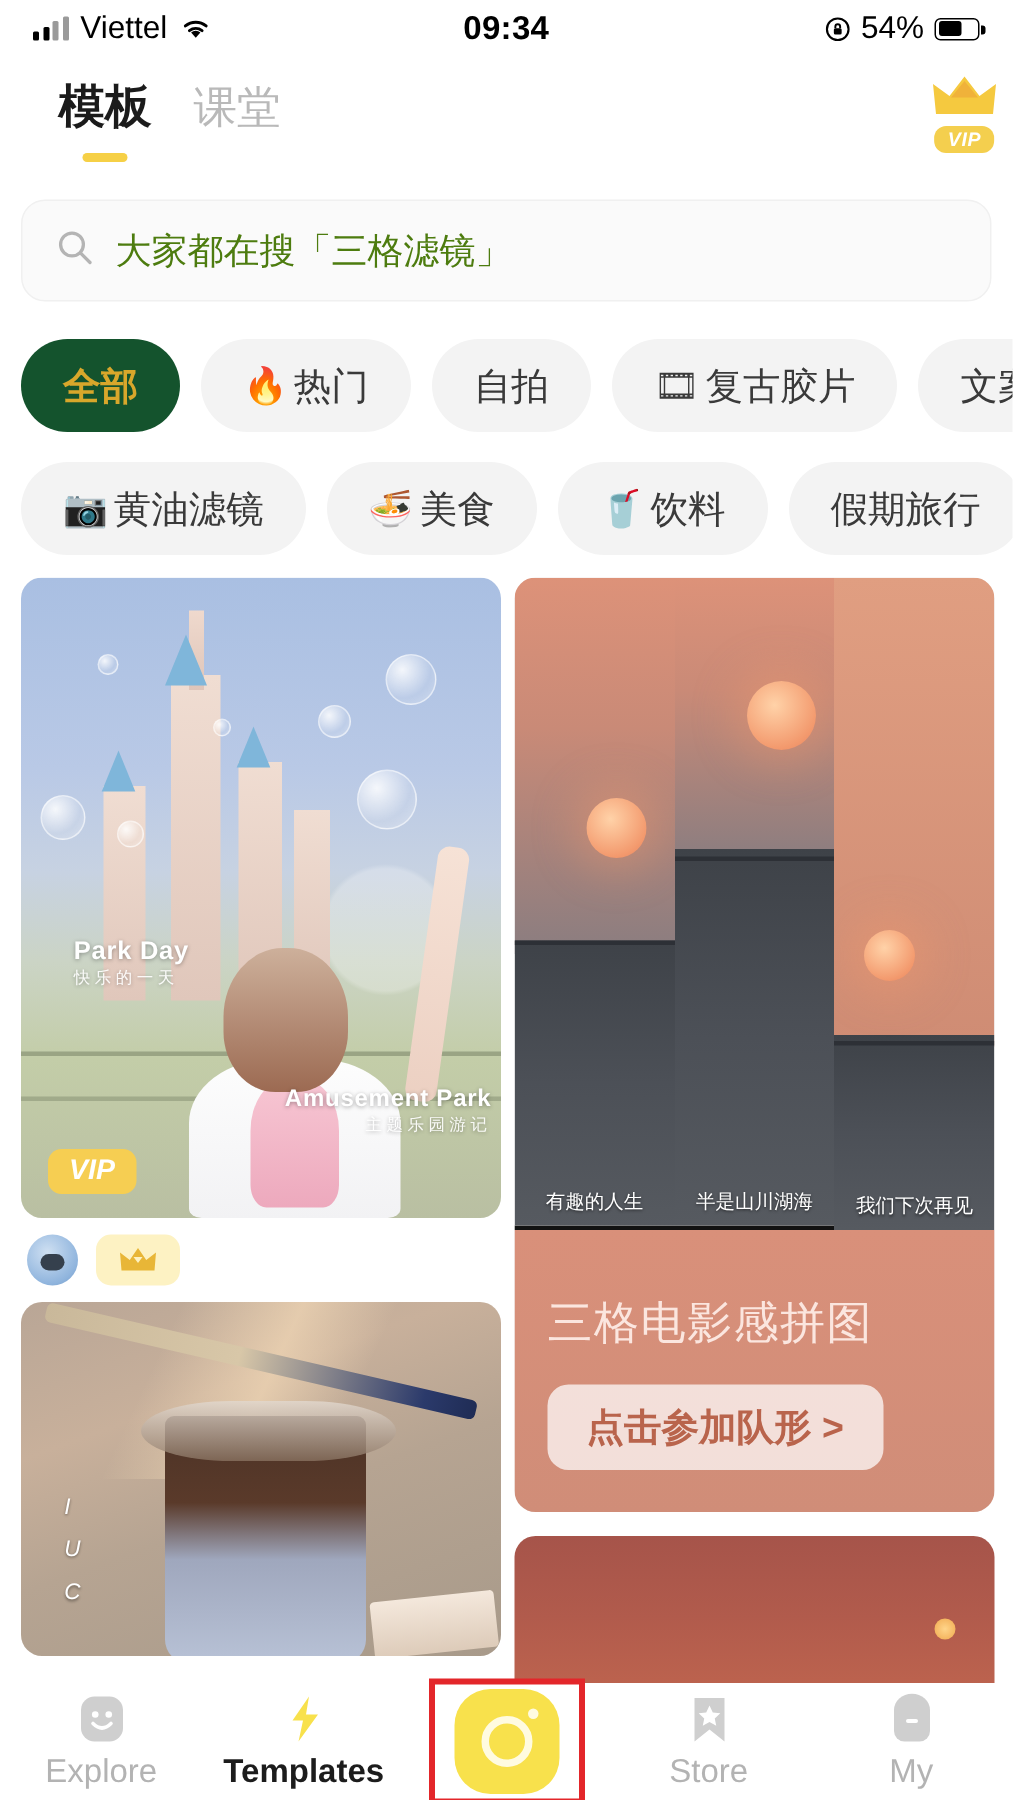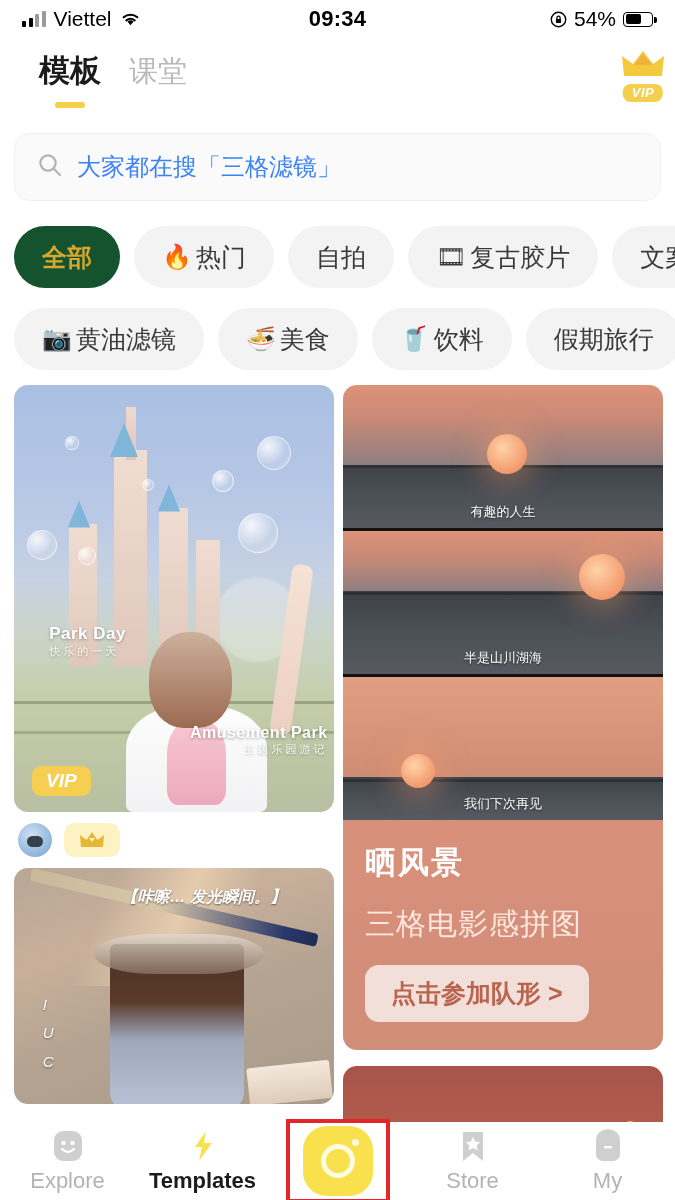--- a/index.html
+++ b/index.html
@@ -58,21 +58,21 @@
     background: #f4cf4e; color: #fff; font-style: italic; font-weight: bold;
     font-size: 13px; padding: 1px 9px 2px; border-radius: 8px; letter-spacing: .5px;
   }
 
   
   .search {
     position: absolute; left: 14px; top: 133px; width: 647px; height: 68px;
     background: #fafafa; border: 1px solid #f0f0f0; border-radius: 16px;
     display: flex; align-items: center; padding: 0 22px; gap: 14px;
   }
-  .search .ph { color: #3b82f6; font-size: 24px; }
+  .search .ph { color: #4d7c0f; font-size: 24px; }
 
   
   .chips-row { position: absolute; left: 0; width: 675px; display: flex; gap: 14px; padding-left: 14px; }
   .chips-row.r1 { top: 226px; }
   .chips-row.r2 { top: 308px; }
   .chip {
     height: 62px; border-radius: 31px; background: #f3f3f3;
     display: flex; align-items: center; justify-content: center; gap: 4px;
     padding: 0 28px; font-size: 25px; color: #3a3a3a; white-space: nowrap; flex: 0 0 auto;
   }
@@ -155,21 +155,21 @@
     background: linear-gradient(90deg,#c9b89a, #d8c7a8 45%, #2b3a6b 88%, #1f2c55 100%);
     border-radius: 4px; transform: rotate(13deg); }
   .coffee .cap { position:absolute; right: 1%; bottom: 1%; width: 26%; height: 16%;
     background: linear-gradient(180deg,#f4e8dc,#ddcbb9); border-radius: 3px; transform: rotate(-6deg); }
   .coffee .cap-txt { position:absolute; right: 15%; top: 8%; font-size: 16px; color:#fff;
     font-weight: bold; font-style: italic; text-shadow: 0 1px 2px rgba(0,0,0,.5); white-space: nowrap; }
   .coffee .letters { position:absolute; left: 9%; top: 52%; color:#fff; font-size: 15px;
     font-style: italic; line-height: 1.9; text-shadow: 0 1px 2px rgba(0,0,0,.45); }
 
   
-  .triptych { height: 435px; display: flex; flex-direction: column; gap: 0; }
+  .triptych { height: 435px; display: flex; flex-direction: row; gap: 0; }
   .pane { position: relative; flex: 1; border-bottom: 3px solid #121212; overflow: hidden; }
   .pane:last-child { border-bottom: none; }
   .sky { position:absolute; left:0; top:0; width:100%; height:58%;
     background: linear-gradient(180deg, #dd9279 0%, #c98a77 40%, #8a7d80 100%); }
   .sea { position:absolute; left:0; bottom:0; width:100%; height:44%;
     background: linear-gradient(180deg, #3e4248 0%, #4c5057 50%, #565a60 100%); }
   .horizon { position:absolute; left:0; width:100%; height:3px; background:#2d3036; }
   .sun { position:absolute; width: 40px; height: 40px; border-radius: 50%;
     background: radial-gradient(circle at 40% 35%, #ffd2a8, #f39a6e 70%, #e8825c);
     box-shadow: 0 0 26px 10px rgba(243,154,110,.35); }
@@ -362,21 +362,20 @@
           </svg>
         </div>
       </div>
 
       <div class="card coffee">
         <div class="glow"></div>
         <div class="cup"></div>
         <div class="lid"></div>
         <div class="stick"></div>
         <div class="cap"></div>
-        <div class="cap-txt">【咔嚓… 发光瞬间。】</div>
         <div class="letters">I<br>U<br>C</div>
       </div>
 
     </div>
 
     <div class="col right">
 
       <div class="card">
         <div class="triptych">
           <div class="pane">
@@ -395,21 +394,20 @@
           </div>
           <div class="pane">
             <div class="sky pane3-sky" style="background:linear-gradient(180deg,#e09e81,#cf8c74);"></div>
             <div class="sea" style="height:30%"></div>
             <div class="horizon" style="top:71%"></div>
             <div class="sun" style="left:18%;top:54%;width:34px;height:34px;"></div>
             <div class="pane-cap">我们下次再见</div>
           </div>
         </div>
         <div class="promo">
-          <div class="t1">晒风景</div>
           <div class="t2">三格电影感拼图</div>
           <div class="btn">点击参加队形 &gt;</div>
         </div>
       </div>
 
       <div style="height:16px"></div>
 
       <div class="card dusk">
         <div class="dot"></div>
 

